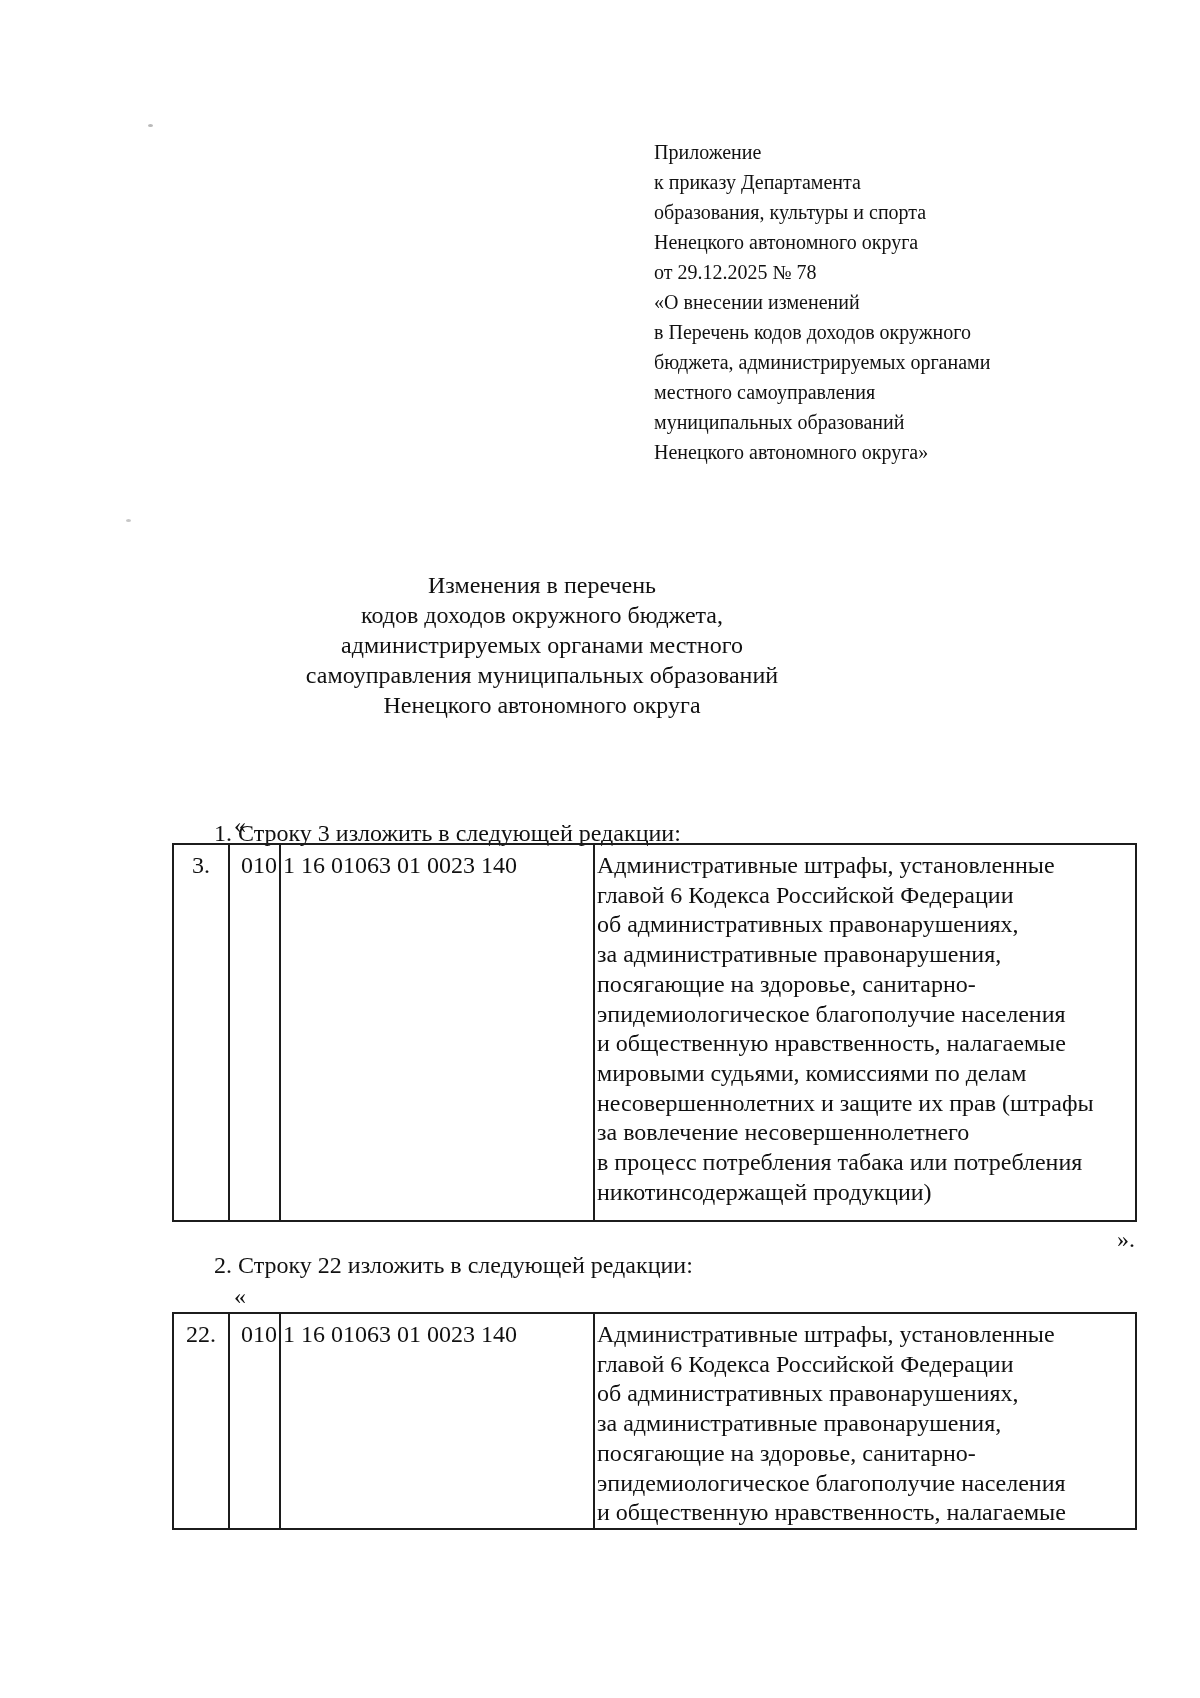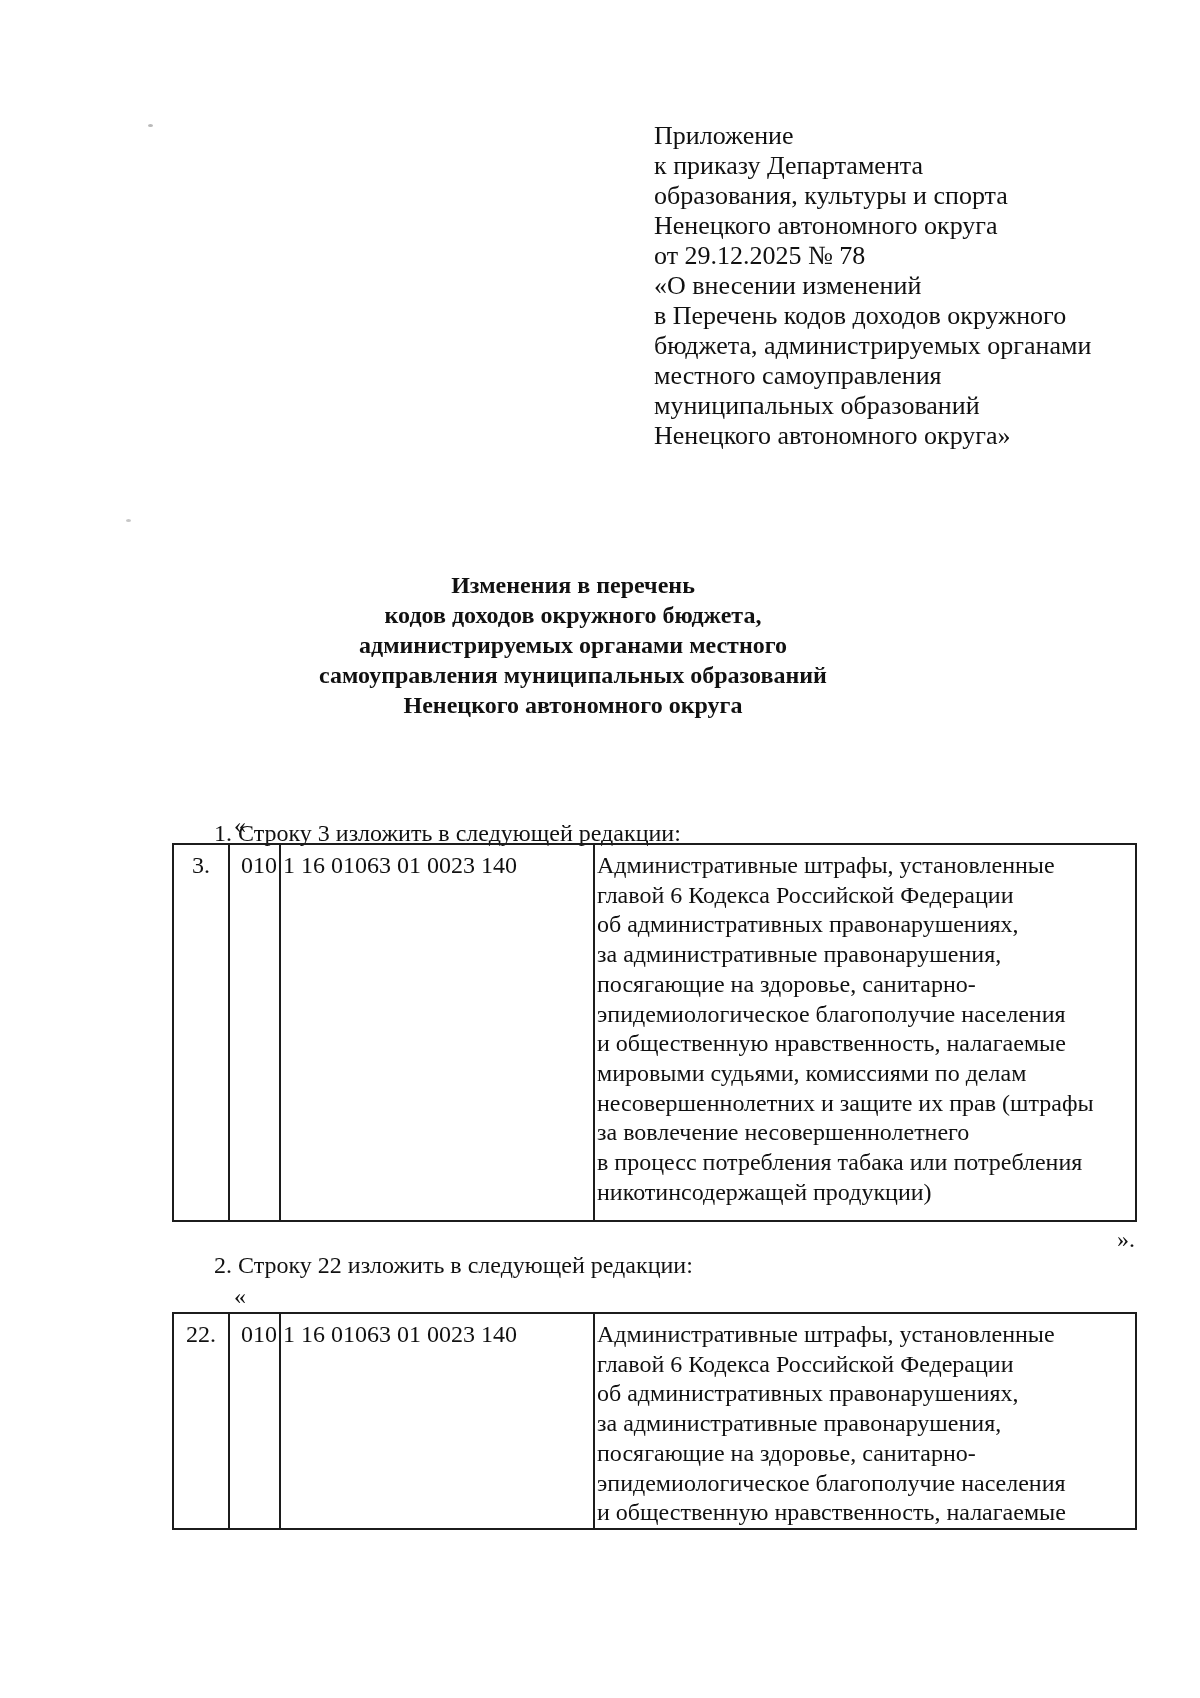--- a/index.html
+++ b/index.html
@@ -24,37 +24,36 @@
     position: absolute;
     background: #b9b9b9;
     border-radius: 50%;
   }
   .speck.s1 { left: 148px; top: 124px; width: 5px; height: 3px; }
   .speck.s2 { left: 126px; top: 519px; width: 5px; height: 3px; opacity: .8; }
 
   .appendix-block {
     position: absolute;
     left: 654px;
-    top: 121px;
+    top: 137px;
     width: 470px;
-    font-size: 26px;
+    font-size: 20px;
     line-height: 30px;
     white-space: pre-line;
   }
   .doc-title {
     position: absolute;
     left: 0;
     top: 570px;
     width: 1084px;
     text-align: center;
-    font-weight: bold;
+    font-weight: normal;
     font-size: 24px;
     line-height: 30px;
     white-space: pre-line;
-    margin-left: 31px;
   }
   .section-heading {
     position: absolute;
     left: 214px;
     font-size: 24px;
     line-height: 30px;
     white-space: nowrap;
   }
   .section-heading.h1 { top: 818px; }
   .section-heading.h2 { top: 1250px; }

